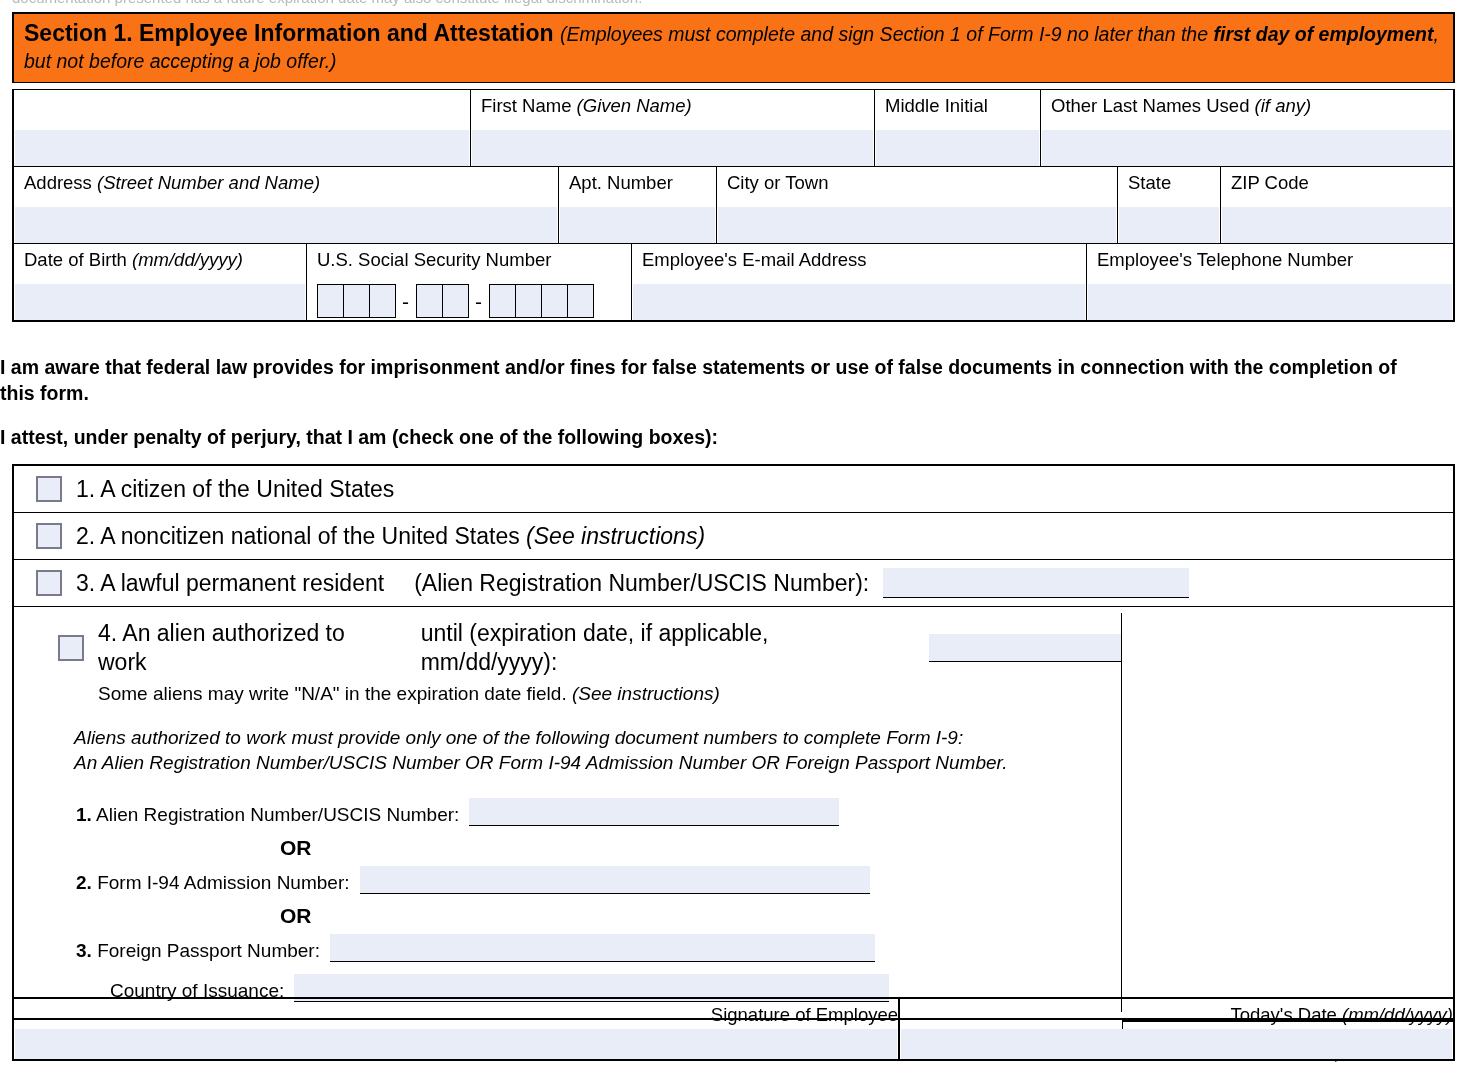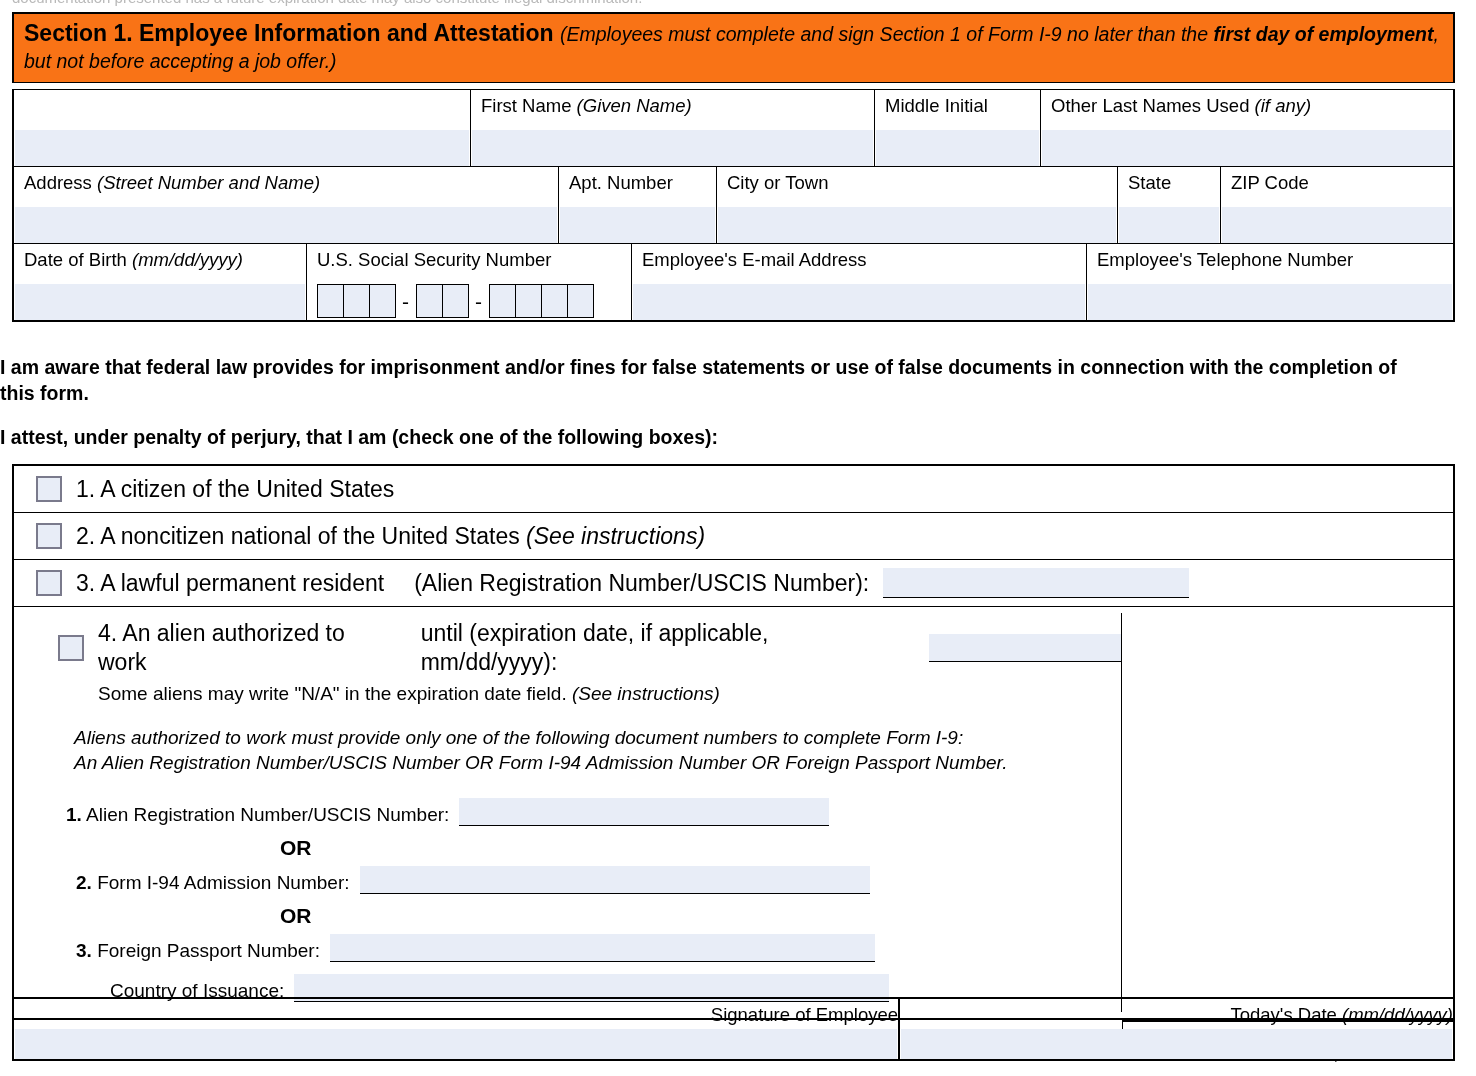--- a/index.html
+++ b/index.html
@@ -386,21 +386,21 @@
         </div>
 
         <div class="row4-note"><span>Some aliens may write "N/A" in the expiration date field. </span><i>(See instructions)</i></div>
 
         <div class="alien-instr">
           <div>Aliens authorized to work must provide only one of the following document numbers to complete Form I-9:</div>
           <div>An Alien Registration Number/USCIS Number OR Form I-94 Admission Number OR Foreign Passport Number.</div>
         </div>
 
         <div class="doc-row">
-          <div class="doc-lbl" style="margin-left:8px"><b>1.</b> <span>Alien Registration Number/USCIS Number:</span></div>
+          <div class="doc-lbl" style="margin-left:18px"><b>1.</b> <span>Alien Registration Number/USCIS Number:</span></div>
           <div class="doc-line" style="width:370px"></div>
         </div>
 
         <div class="or-word">OR</div>
 
         <div class="doc-row" style="margin-top:6px">
           <div class="doc-lbl" style="margin-left:18px"><b>2.</b> <span>Form I-94 Admission Number:</span></div>
           <div class="doc-line" style="width:510px"></div>
         </div>
 

